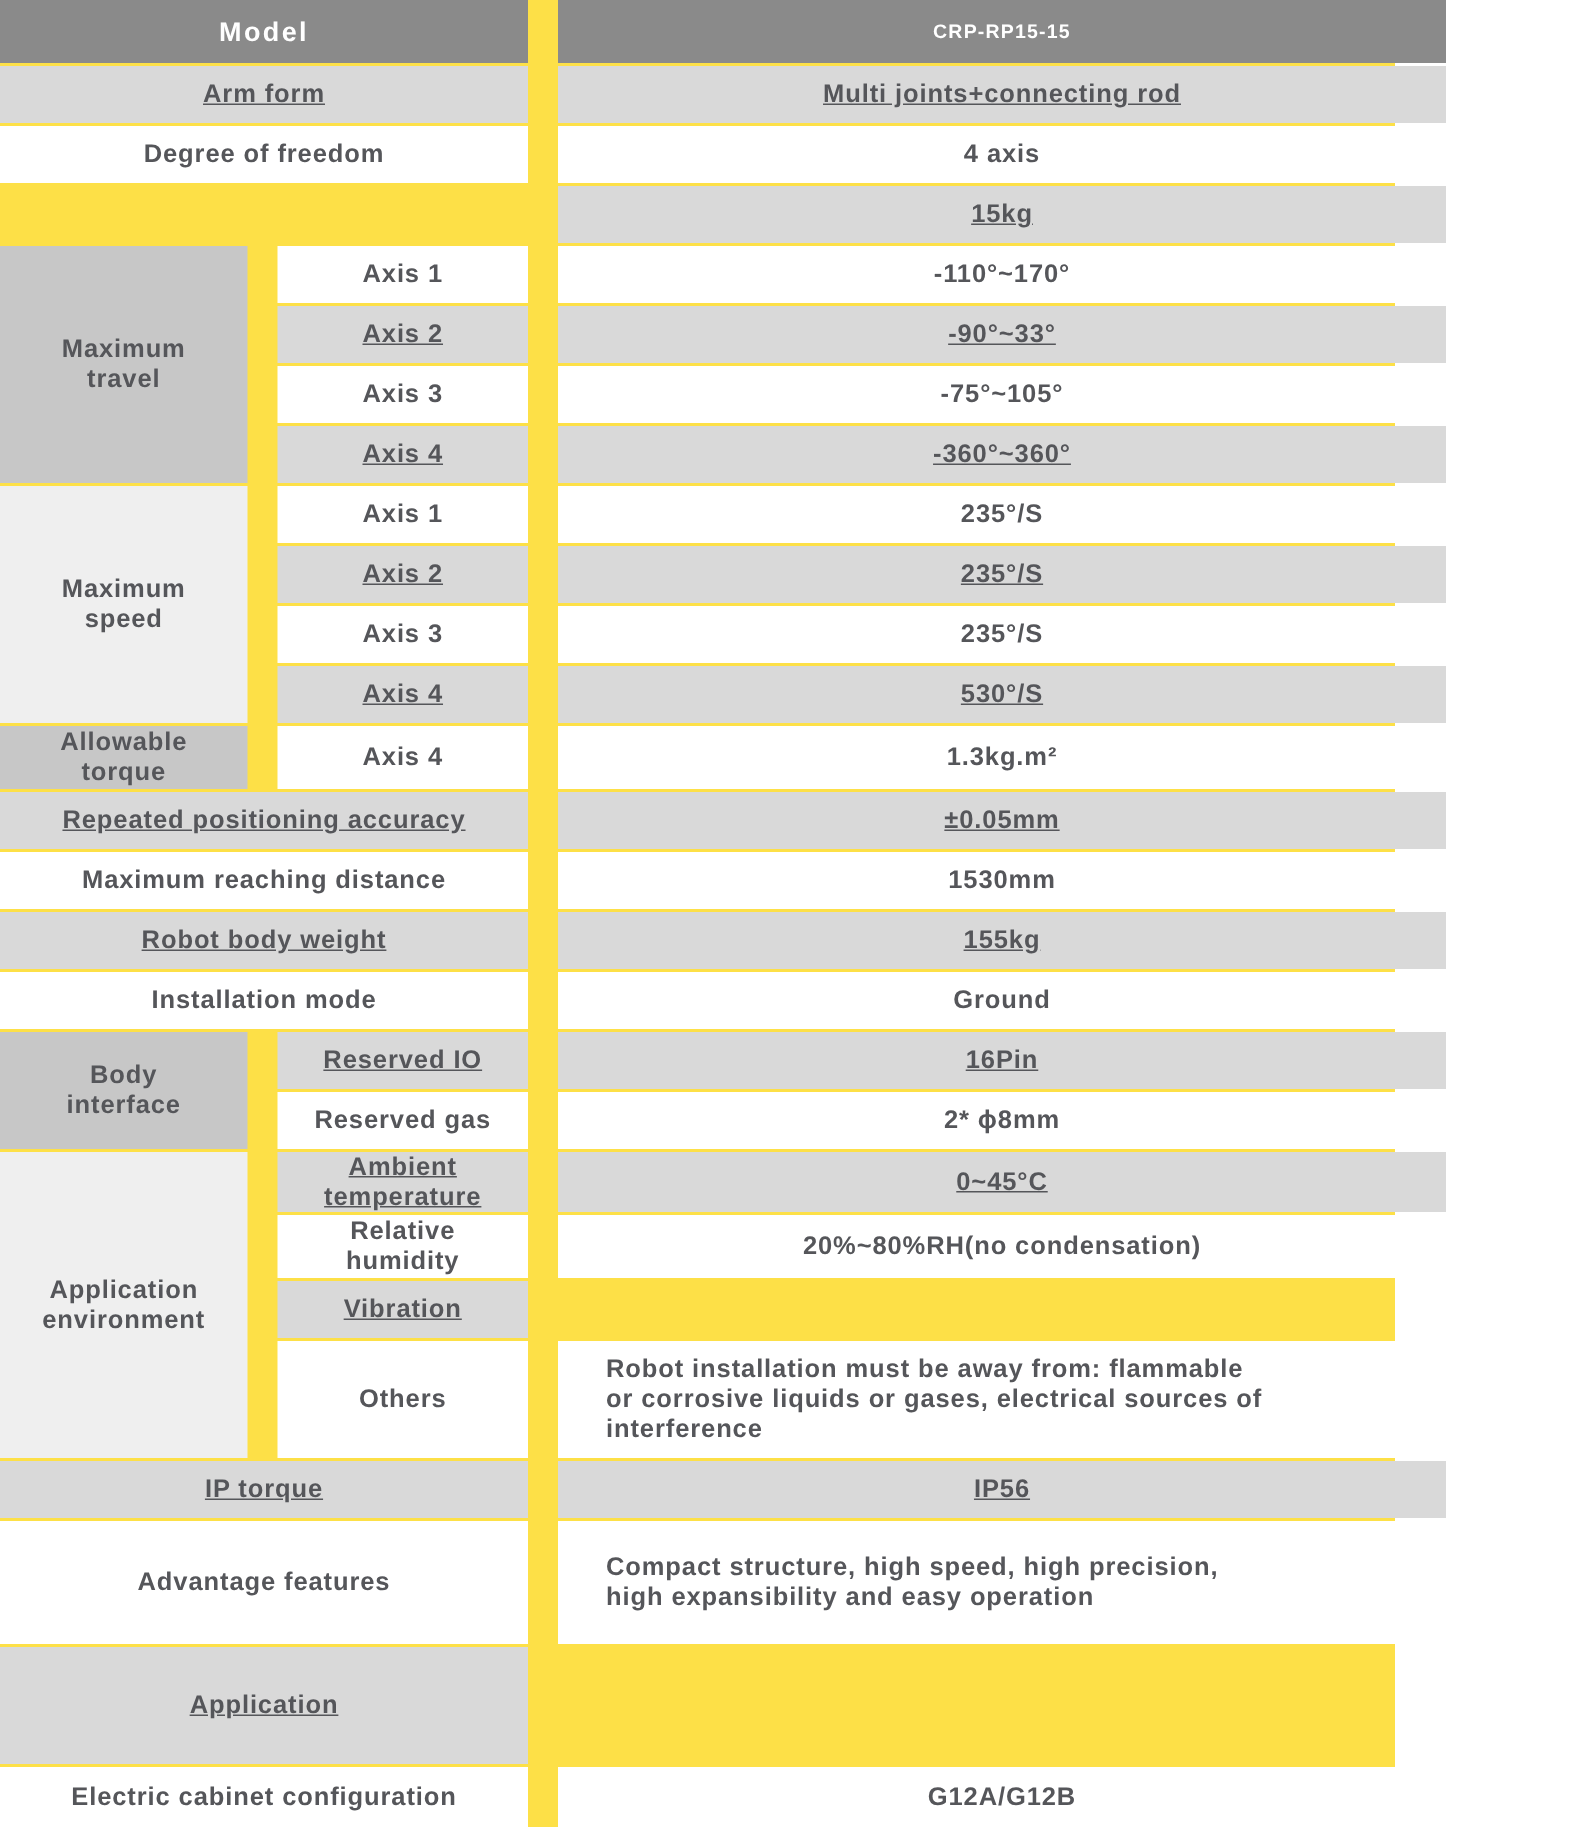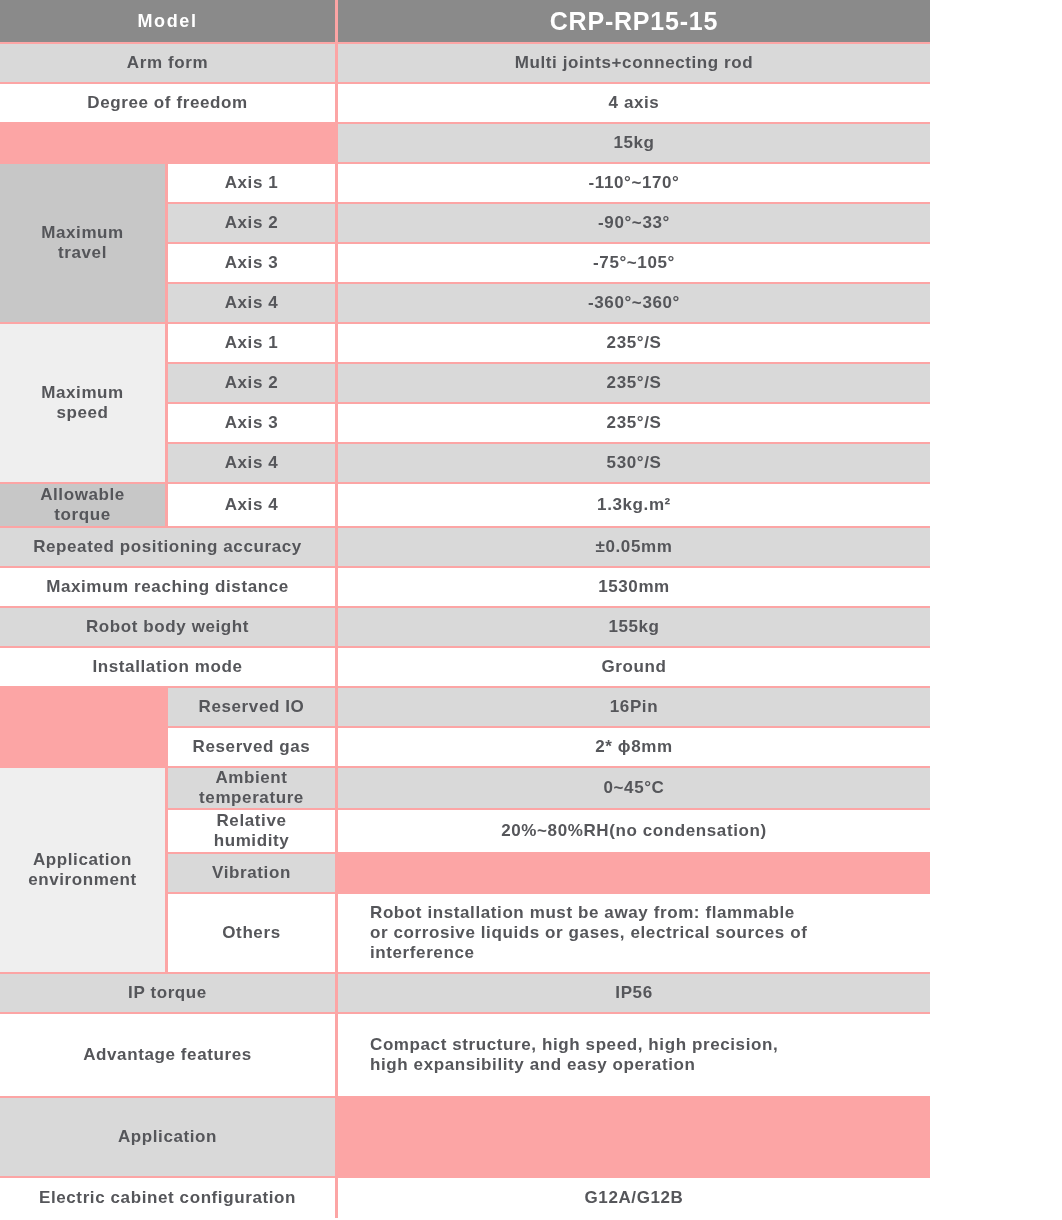--- a/index.html
+++ b/index.html
@@ -16,49 +16,49 @@
     overflow: hidden;
   }
   .spec-table {
     position: absolute;
     left: 0;
     top: 0;
     width: 930px;
     display: grid;
     grid-template-columns: 165px 167px 592px;
     grid-template-rows: 42px repeat(11, 38px) 42px repeat(6, 38px) 40px 42px 38px 78px 38px 82px 78px 40px;
-    gap: 2px 3px;
-    background: #fca5a5;
+    gap: 2px 20px;
+    background: #fde047;
   }
   .cell {
     display: flex;
     align-items: center;
     justify-content: center;
     text-align: center;
     font-size: 17px;
     font-weight: 600;
     letter-spacing: 0.6px;
     line-height: 1.15;
     color: #55565a;
     white-space: pre-line;
   }
-  .g { background: #d9d9d9; }   
+  .g { background: #d9d9d9; text-decoration: underline; }   
   .m { background: #c7c7c7; }   
   .l { background: #efefef; }   
   .w { background: #ffffff; }   
   .hdr {
     background: #8a8a8a;
     color: #ffffff;
     font-size: 18px;
     letter-spacing: 1.6px;
   }
   .hdr-val {
     background: #8a8a8a;
     color: #ffffff;
-    font-size: 25px;
+    font-size: 13px;
     font-weight: 700;
     letter-spacing: 0.8px;
   }
   .left-text {
     justify-content: flex-start;
     text-align: left;
     padding-left: 32px;
     padding-right: 10px;
     line-height: 1.18;
   }
@@ -116,20 +116,22 @@
 
     <div class="cell w" style="grid-area:15/1/16/3">Maximum reaching distance</div>
     <div class="cell w" style="grid-area:15/3/16/4">1530mm</div>
 
     <div class="cell g" style="grid-area:16/1/17/3">Robot body weight</div>
     <div class="cell g" style="grid-area:16/3/17/4">155kg</div>
 
     <div class="cell w" style="grid-area:17/1/18/3">Installation mode</div>
     <div class="cell w" style="grid-area:17/3/18/4">Ground</div>
 
+    <div class="cell m" style="grid-area:18/1/20/2">Body
+interface</div>
     <div class="cell g" style="grid-area:18/2/19/3">Reserved IO</div>
     <div class="cell g" style="grid-area:18/3/19/4">16Pin</div>
     <div class="cell w" style="grid-area:19/2/20/3">Reserved gas</div>
     <div class="cell w" style="grid-area:19/3/20/4">2* ϕ8mm</div>
 
     <div class="cell l" style="grid-area:20/1/24/2">Application
 environment</div>
     <div class="cell g" style="grid-area:20/2/21/3">Ambient
 temperature</div>
     <div class="cell g" style="grid-area:20/3/21/4">0~45°C</div>

